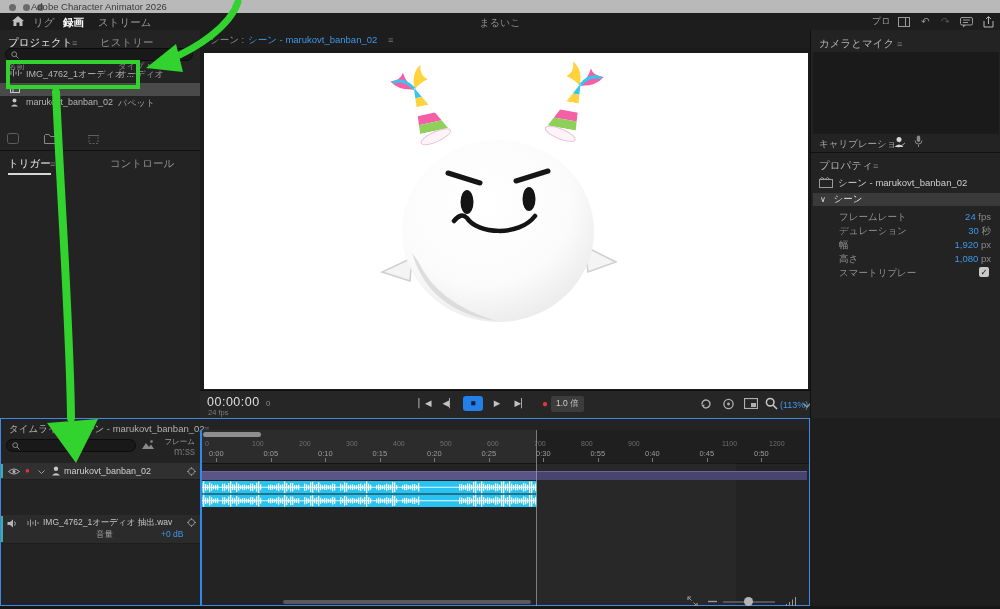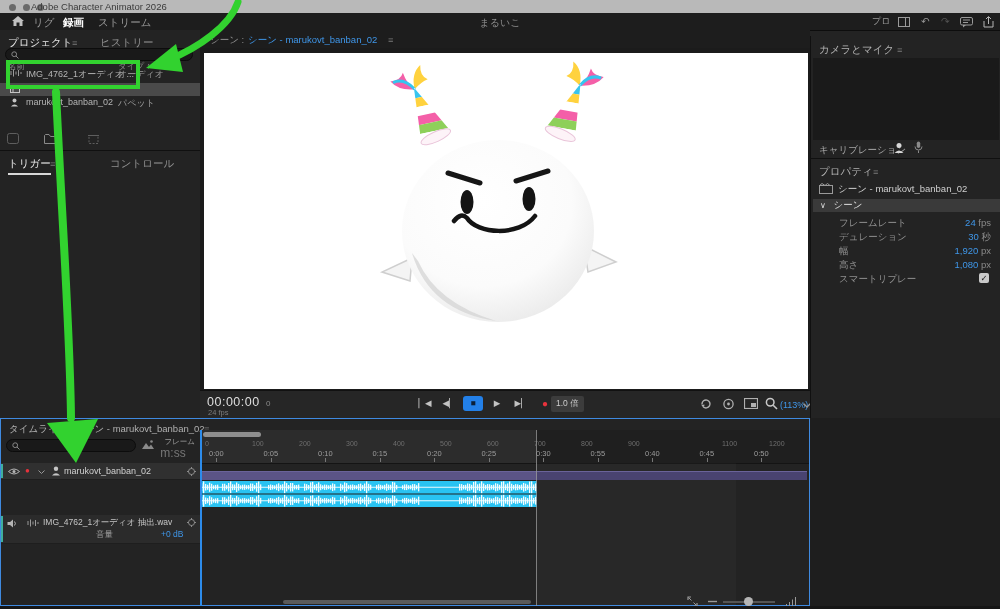--- a/index.html
+++ b/index.html
@@ -254,21 +254,21 @@
     <svg class="mini" style="left:565px;top:6px;" width="13" height="13" viewBox="0 0 13 13">
       <circle cx="5.2" cy="5.2" r="3.8" fill="none" stroke="#c9c9c9" stroke-width="1.5"></circle>
         <line x1="8.2" y1="8.2" x2="12" y2="12" stroke="#c9c9c9" stroke-width="1.6"></line>
     </svg>
     <span class="abs blue" style="left:580px;top:9px;font-size:9px;">(113%)</span>
     <svg class="mini" style="left:603px;top:12px;" width="8" height="5" viewBox="0 0 8 5">
       <path d="M0.5 0.5 L4 4 L7.5 0.5" fill="none" stroke="#999" stroke-width="1.3"></path>
     </svg>
   </div>
 
-  <div class="abs panel" style="left:810px;top:30px;width:190px;height:388px;border-left:1px solid #101010;margin-top:6px;">
+  <div class="abs panel" style="left:810px;top:30px;width:190px;height:388px;border-left:1px solid #101010;">
     <span class="abs rp-hdr" style="left:8px;top:7px;">カメラとマイク</span>
     <span class="abs menu-ico" style="left:86px;top:9px;">≡</span>
     <div class="abs" style="left:2px;top:22px;width:186px;height:82px;background:#1a1a1a;"></div>
     <span class="abs" style="left:8px;top:108px;font-size:9.5px;color:#a8a8a8;">キャリブレーション</span>
     <svg class="mini" style="left:82px;top:106px;" width="12" height="12" viewBox="0 0 12 12">
       <circle cx="6" cy="3.5" r="2.5" fill="#d8d8d8"></circle>
         <path d="M1.5 11 Q6 6 10.5 11 Z" fill="#d8d8d8"></path>
     </svg>
     <svg class="mini" style="left:103px;top:105px;" width="9" height="13" viewBox="0 0 9 13">
       <rect x="2.8" y="0.5" width="3.4" height="6.5" rx="1.7" fill="#8a8a8a"></rect>
@@ -321,21 +321,21 @@
       <svg class="mini" style="left:5px;top:2px;" width="8" height="8" viewBox="0 0 8 8">
         <circle cx="3.2" cy="3.2" r="2.4" fill="none" stroke="#888"></circle>
           <line x1="5" y1="5" x2="7.5" y2="7.5" stroke="#888"></line>
       </svg>
     </div>
     <svg class="mini" style="left:140px;top:20px;" width="14" height="11" viewBox="0 0 14 11">
       <path d="M1 10 L5 4 L8 8 L10 5.5 L13 10 Z" fill="#8a8a8a"></path>
         <circle cx="10.5" cy="2.5" r="1.3" fill="#8a8a8a"></circle>
     </svg>
     <span class="abs" style="left:150px;top:18px;width:44px;text-align:right;font-size:7.5px;color:#9a9a9a;">フレーム</span>
-    <span class="abs" style="left:150px;top:27px;width:44px;text-align:center;font-size:12px;color:#777;">m:ss</span>
+    <span class="abs" style="left:150px;top:27px;width:44px;text-align:right;font-size:10px;color:#777;">m:ss</span>
 
     <div class="abs" style="left:200px;top:11px;width:608px;height:33px;background:#1f1f1f;border-bottom:1px solid #141414;">
       <div class="abs" style="left:0;top:0;width:335px;height:33px;background:#2c2c2c;"></div>
       <div class="abs" style="left:2px;top:2px;width:58px;height:5px;background:#8f8f8f;border-radius:2.5px;"></div>
       <div id="ruler-ticks" class="abs" style="left:0;top:0;width:608px;height:33px;">
           <span class="ruler-frm" style="left: 4px; top: 10px;">0</span>
           <span class="ruler-frm" style="left: 51px; top: 10px;">100</span>
           <span class="ruler-frm" style="left: 98px; top: 10px;">200</span>
           <span class="ruler-frm" style="left: 145px; top: 10px;">300</span>
           <span class="ruler-frm" style="left: 192px; top: 10px;">400</span>

